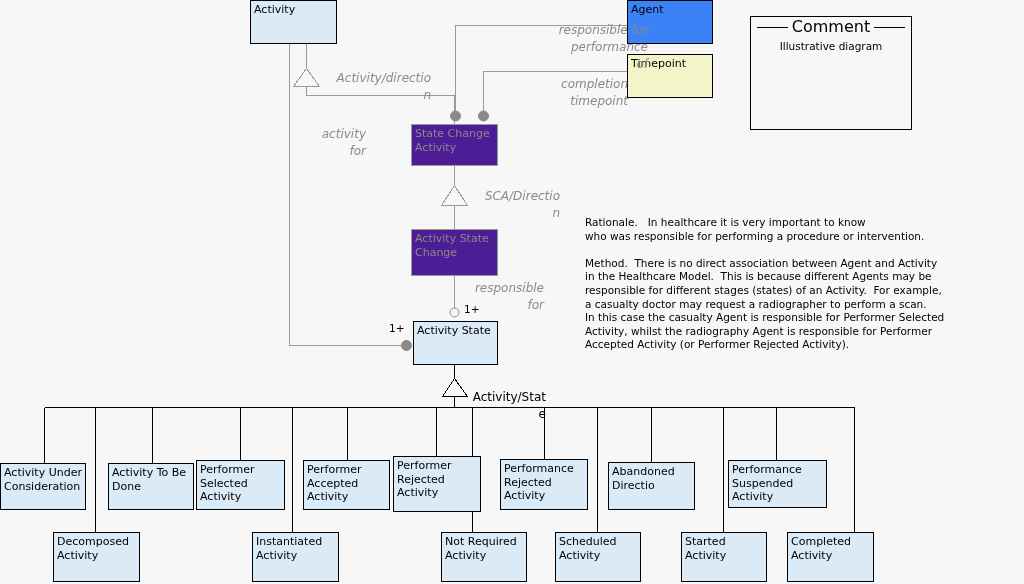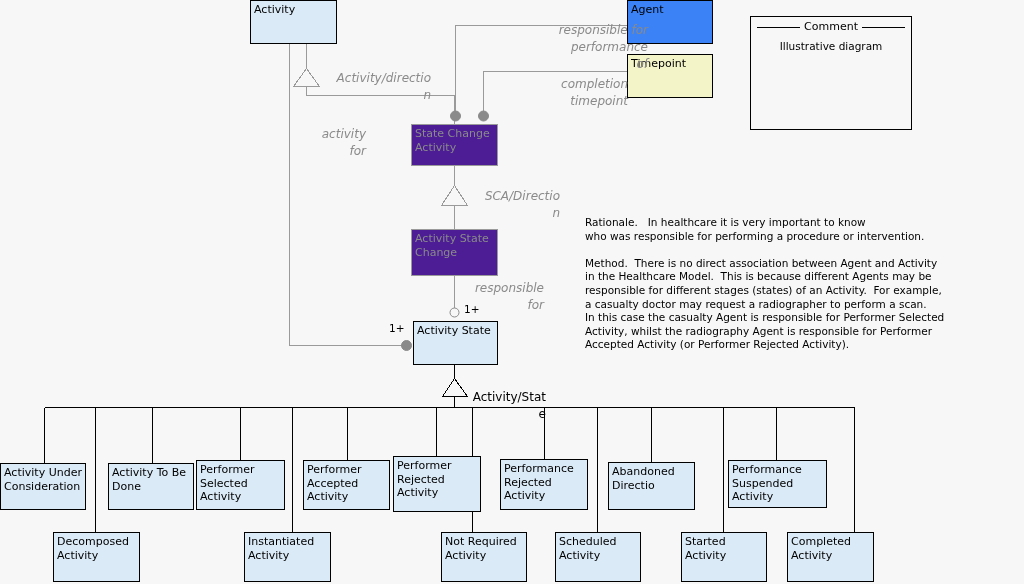--- a/index.html
+++ b/index.html
@@ -58,21 +58,21 @@
     background:#f7f7f7;
     text-align:center;
     font-size:10.5px;
     line-height:14px;
     color:#000;
   }
   .titleblock .tlines{padding-top:6px;}
   .tb-rule{
     display:flex;align-items:center;gap:4px;
     margin:3px 6px 2px 6px;
-    font-size:11px;
+    font-size:16px;
   }
   .tb-rule:before,.tb-rule:after{
     content:"";flex:1 1 auto;height:1px;background:#000;
   }
   .titleblock .comment{margin-top:5px;font-size:10.5px;}
 
   .rationale{
     position:absolute;
     font-size:10.5px;
     line-height:13.6px;
@@ -166,21 +166,21 @@
 Rejected Activity</div>
   <div class="node" style="left:500px;top:459px;width:88px;height:51px;">Performance
 Rejected Activity</div>
   <div class="node" style="left:608px;top:462px;width:87px;height:48px;">Abandoned
 Directio</div>
   <div class="node" style="left:728px;top:460px;width:99px;height:48px;">Performance
 Suspended Activity</div>
 
   <div class="node" style="left:53px;top:532px;width:87px;height:50px;">Decomposed
 Activity</div>
-  <div class="node" style="left:244px;top:532px;width:87px;height:50px;">Instantiated
+  <div class="node" style="left:252px;top:532px;width:87px;height:50px;">Instantiated
 Activity</div>
   <div class="node" style="left:441px;top:532px;width:86px;height:50px;">Not Required
 Activity</div>
   <div class="node" style="left:555px;top:532px;width:86px;height:50px;">Scheduled
 Activity</div>
   <div class="node" style="left:681px;top:532px;width:86px;height:50px;">Started Activity</div>
   <div class="node" style="left:787px;top:532px;width:87px;height:50px;">Completed
 Activity</div>
 
   <div class="edge-label" style="left:321px;top:70px;width:110px;">Activity/directio

